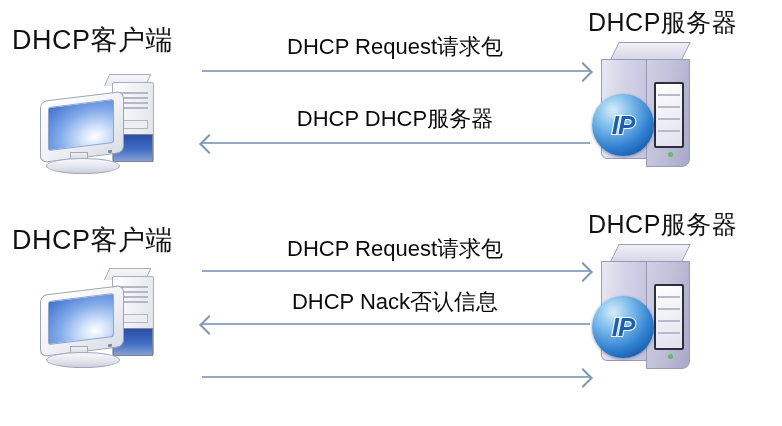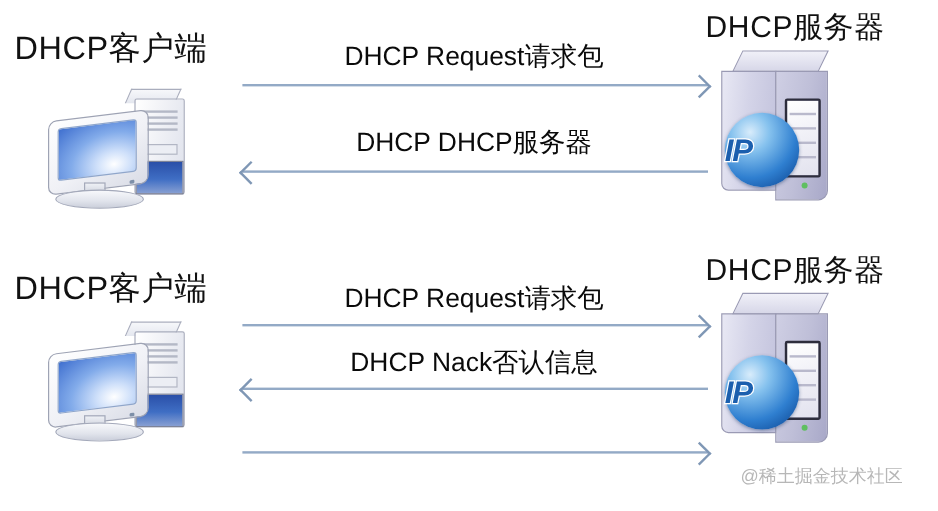--- a/index.html
+++ b/index.html
@@ -271,29 +271,30 @@
     position: absolute;
     left: 76px;
     top: 110px;
     width: 5px;
     height: 5px;
     border-radius: 50%;
     background: #5fbf60;
   }
   .ip-badge {
     position: absolute;
-    left: 12px;
+    left: 0px;
     top: 52px;
     width: 62px;
     height: 62px;
     border-radius: 50%;
     background: radial-gradient(circle at 34% 26%, #d8ecfb 0%, #86c2ee 26%, #2f7fd0 62%, #1452a0 88%, #0c3470 100%);
     box-shadow: 0 1px 3px rgba(20,50,100,0.45);
     display: flex;
     align-items: center;
+    justify-content: center;
   }
   .ip-badge span {
     font-family: "Liberation Sans", "DejaVu Sans", sans-serif;
     font-weight: 700;
     font-size: 26px;
     font-style: italic;
     color: #1b5fae;
     -webkit-text-stroke: 2px #ffffff;
     paint-order: stroke fill;
     letter-spacing: -1px;
@@ -419,15 +420,14 @@
   <div class="arrow left" style="left:202px; top:315px; width:388px;">
     <div class="shaft"></div>
     <div class="head"></div>
   </div>
 
   <div class="arrow right" style="left:202px; top:368px; width:388px;">
     <div class="shaft"></div>
     <div class="head"></div>
   </div>
 
-  <div class="watermark" style="left:617px; top:388px;">@稀土掘金技术社区</div>
 
 </div>
 
 </body></html>

